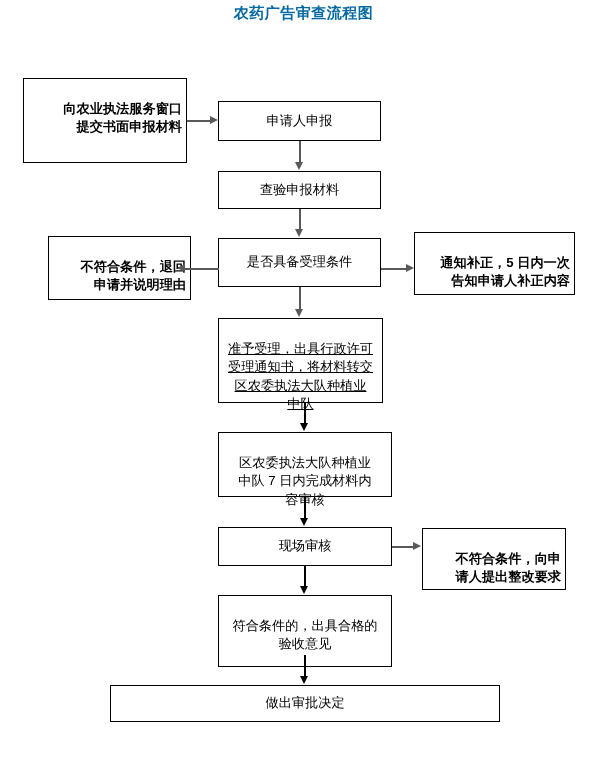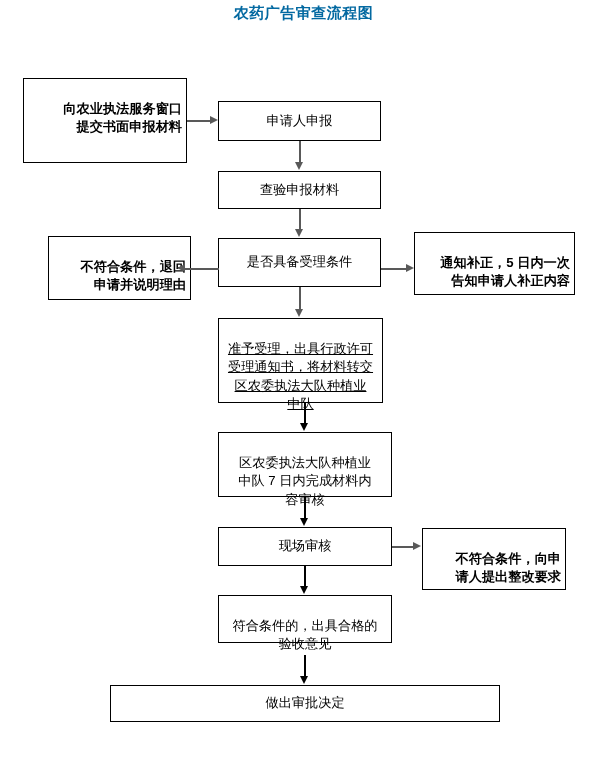--- a/index.html
+++ b/index.html
@@ -140,21 +140,21 @@
 
   <div class="node midfill" style="left:218px; top:527px; width:174px; height:39px;">
     <span class="txt">现场审核</span>
   </div>
 
   <div class="node topalign" style="left:422px; top:528px; width:144px; height:62px;">
     <span class="txt">不符合条件，向申
 请人提出整改要求</span>
   </div>
 
-  <div class="node" style="left:218px; top:595px; width:174px; height:48px;">
+  <div class="node" style="left:218px; top:595px; width:174px; height:72px;">
     <span class="txt">符合条件的，出具合格的
 验收意见</span>
   </div>
 
   <div class="node midfill" style="left:110px; top:685px; width:390px; height:37px;justify-content:flex-end;">
     <span class="txt">做出审批决定</span>
   </div>
 
   <div class="conn h" style="left:187px; top:120px; width:24px;"></div>
   <div class="arrow right" style="left:210px; top:116px;"></div>

